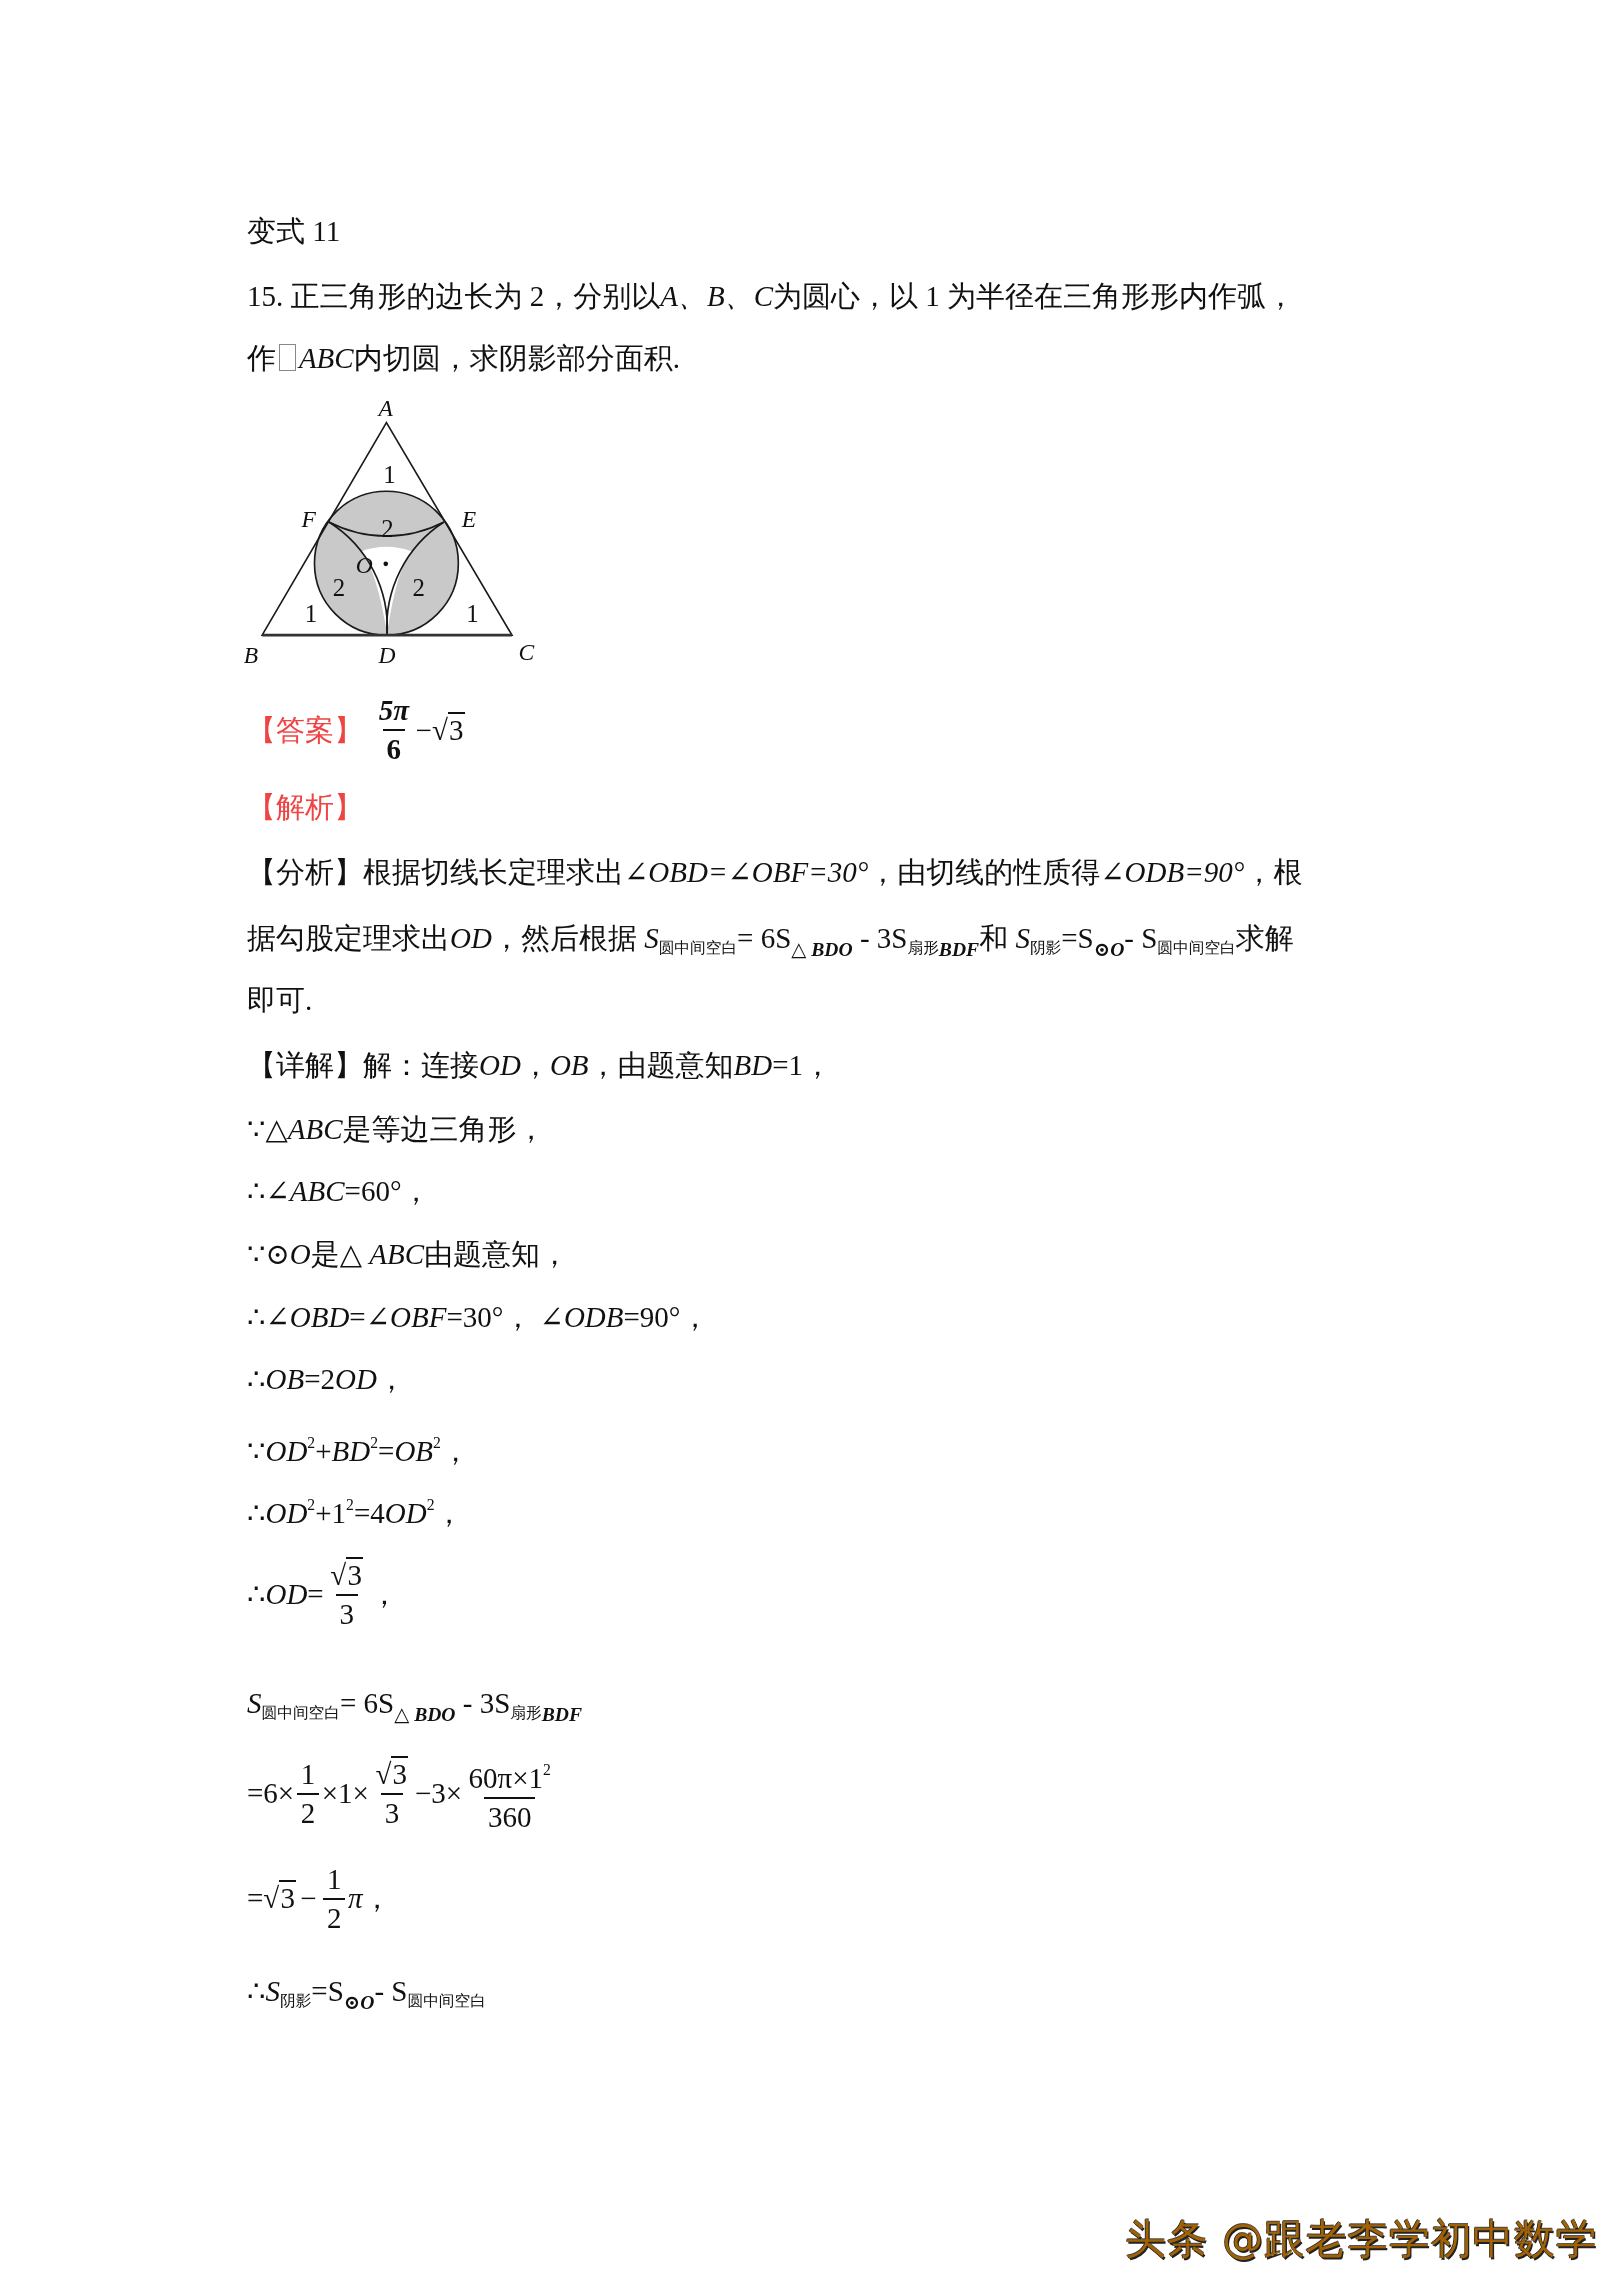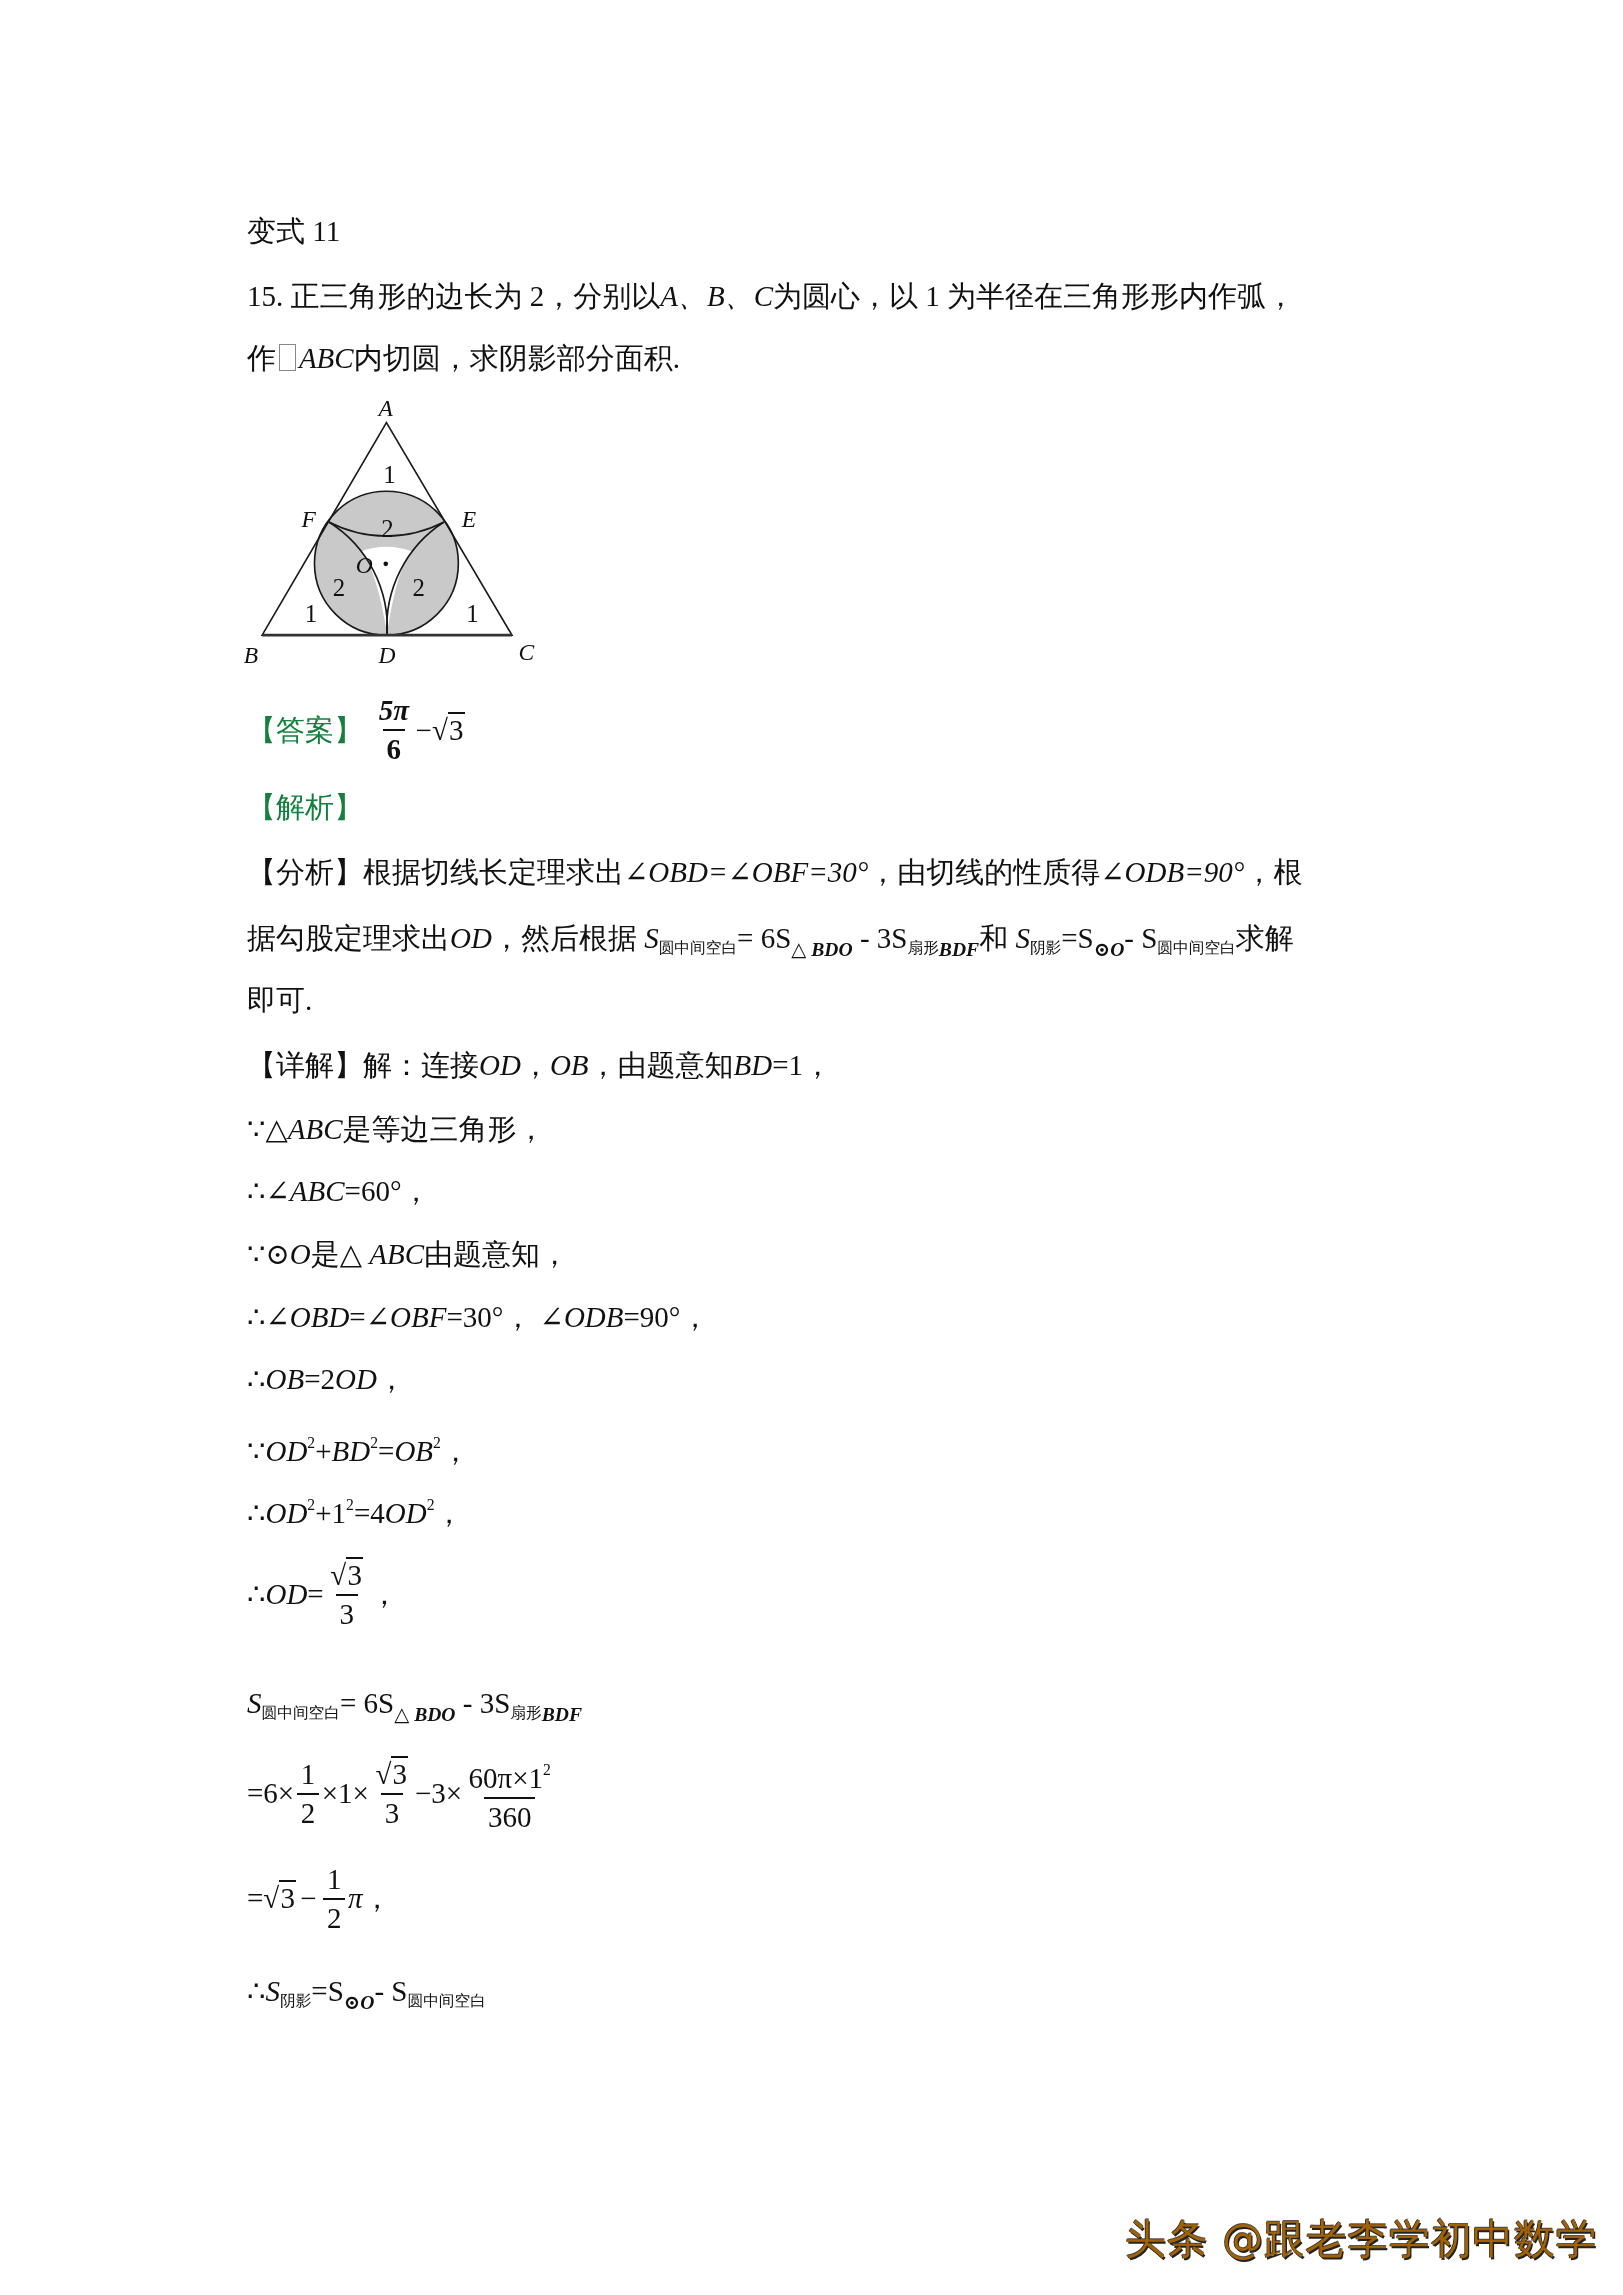--- a/index.html
+++ b/index.html
@@ -1,20 +1,20 @@
 <!DOCTYPE html>
 <html style="font-size:10.5px"><head>
 <meta charset="utf-8">
 <style>
   html, body { margin:0; padding:0; background:#ffffff; }
   body { width:1623px; height:2295px; position:relative; overflow:hidden;
          font-family:"Liberation Serif","DejaVu Serif",serif; color:#111; }
   .line { position:absolute; left:247px; font-size:29px; line-height:37px; white-space:nowrap;text-align:right; }
   .it { font-style:italic; }
-  .blue { color:#15803d; }
+  .blue { color:#ef4444; }
   .sub { font-size:15.7px; vertical-align:-5.2px; font-family:"DejaVu Sans",sans-serif; }
   .subit { font-size:19.6px; font-style:italic; vertical-align:-7.9px;font-weight:bold; }
   .sup { font-size:15.7px; vertical-align:13px; }
   .frac { display:inline-flex; flex-direction:column; align-items:center; vertical-align:middle; margin:0 2.6px; }
   .frac .num { padding:0 3.9px; line-height:37px; }
   .frac .den { border-top:2px solid #111; padding:0 3.9px; line-height:37px; }
   .sqrt { display:inline-block; }
   .sqrt .rad { border-top:2px solid #111; padding:0 1.3px; }
   .box { display:inline-block; width:15.7px; height:25px; border:0.7px solid #888; vertical-align:-2.6px; margin:0 2.6px; }
   .diagram { position:absolute; left:236px; top:380px; width:327px; height:301px; }

